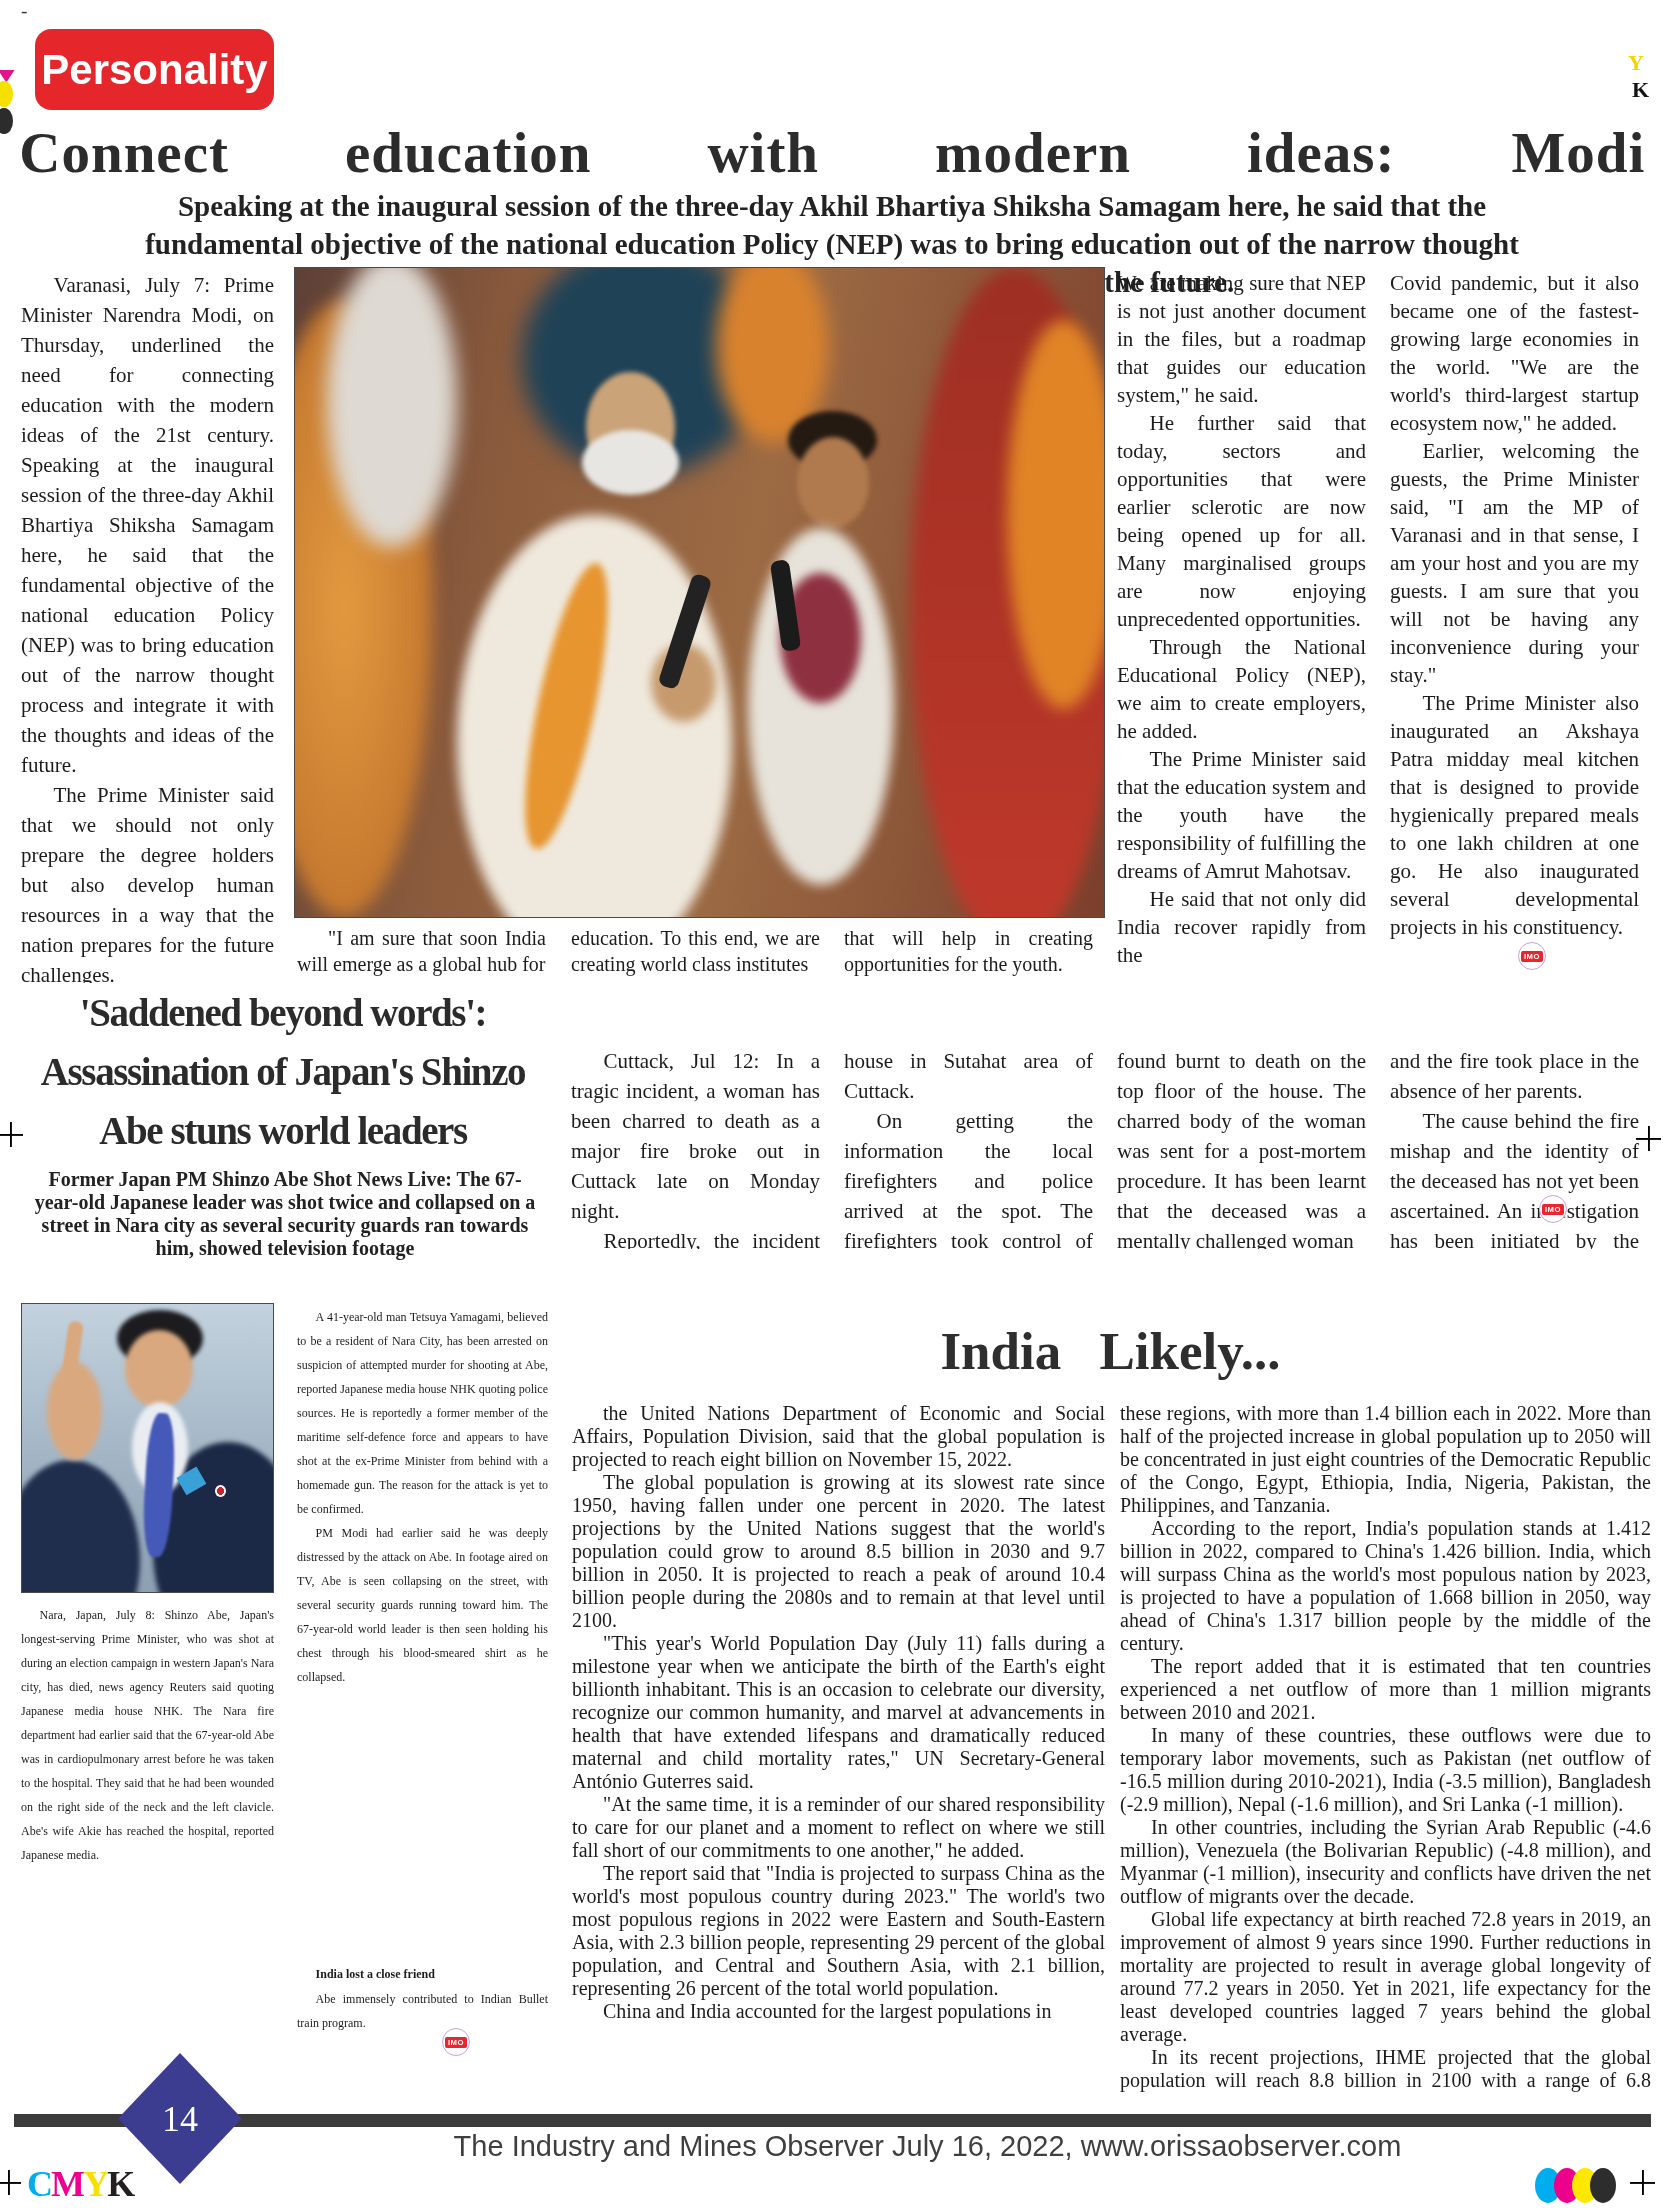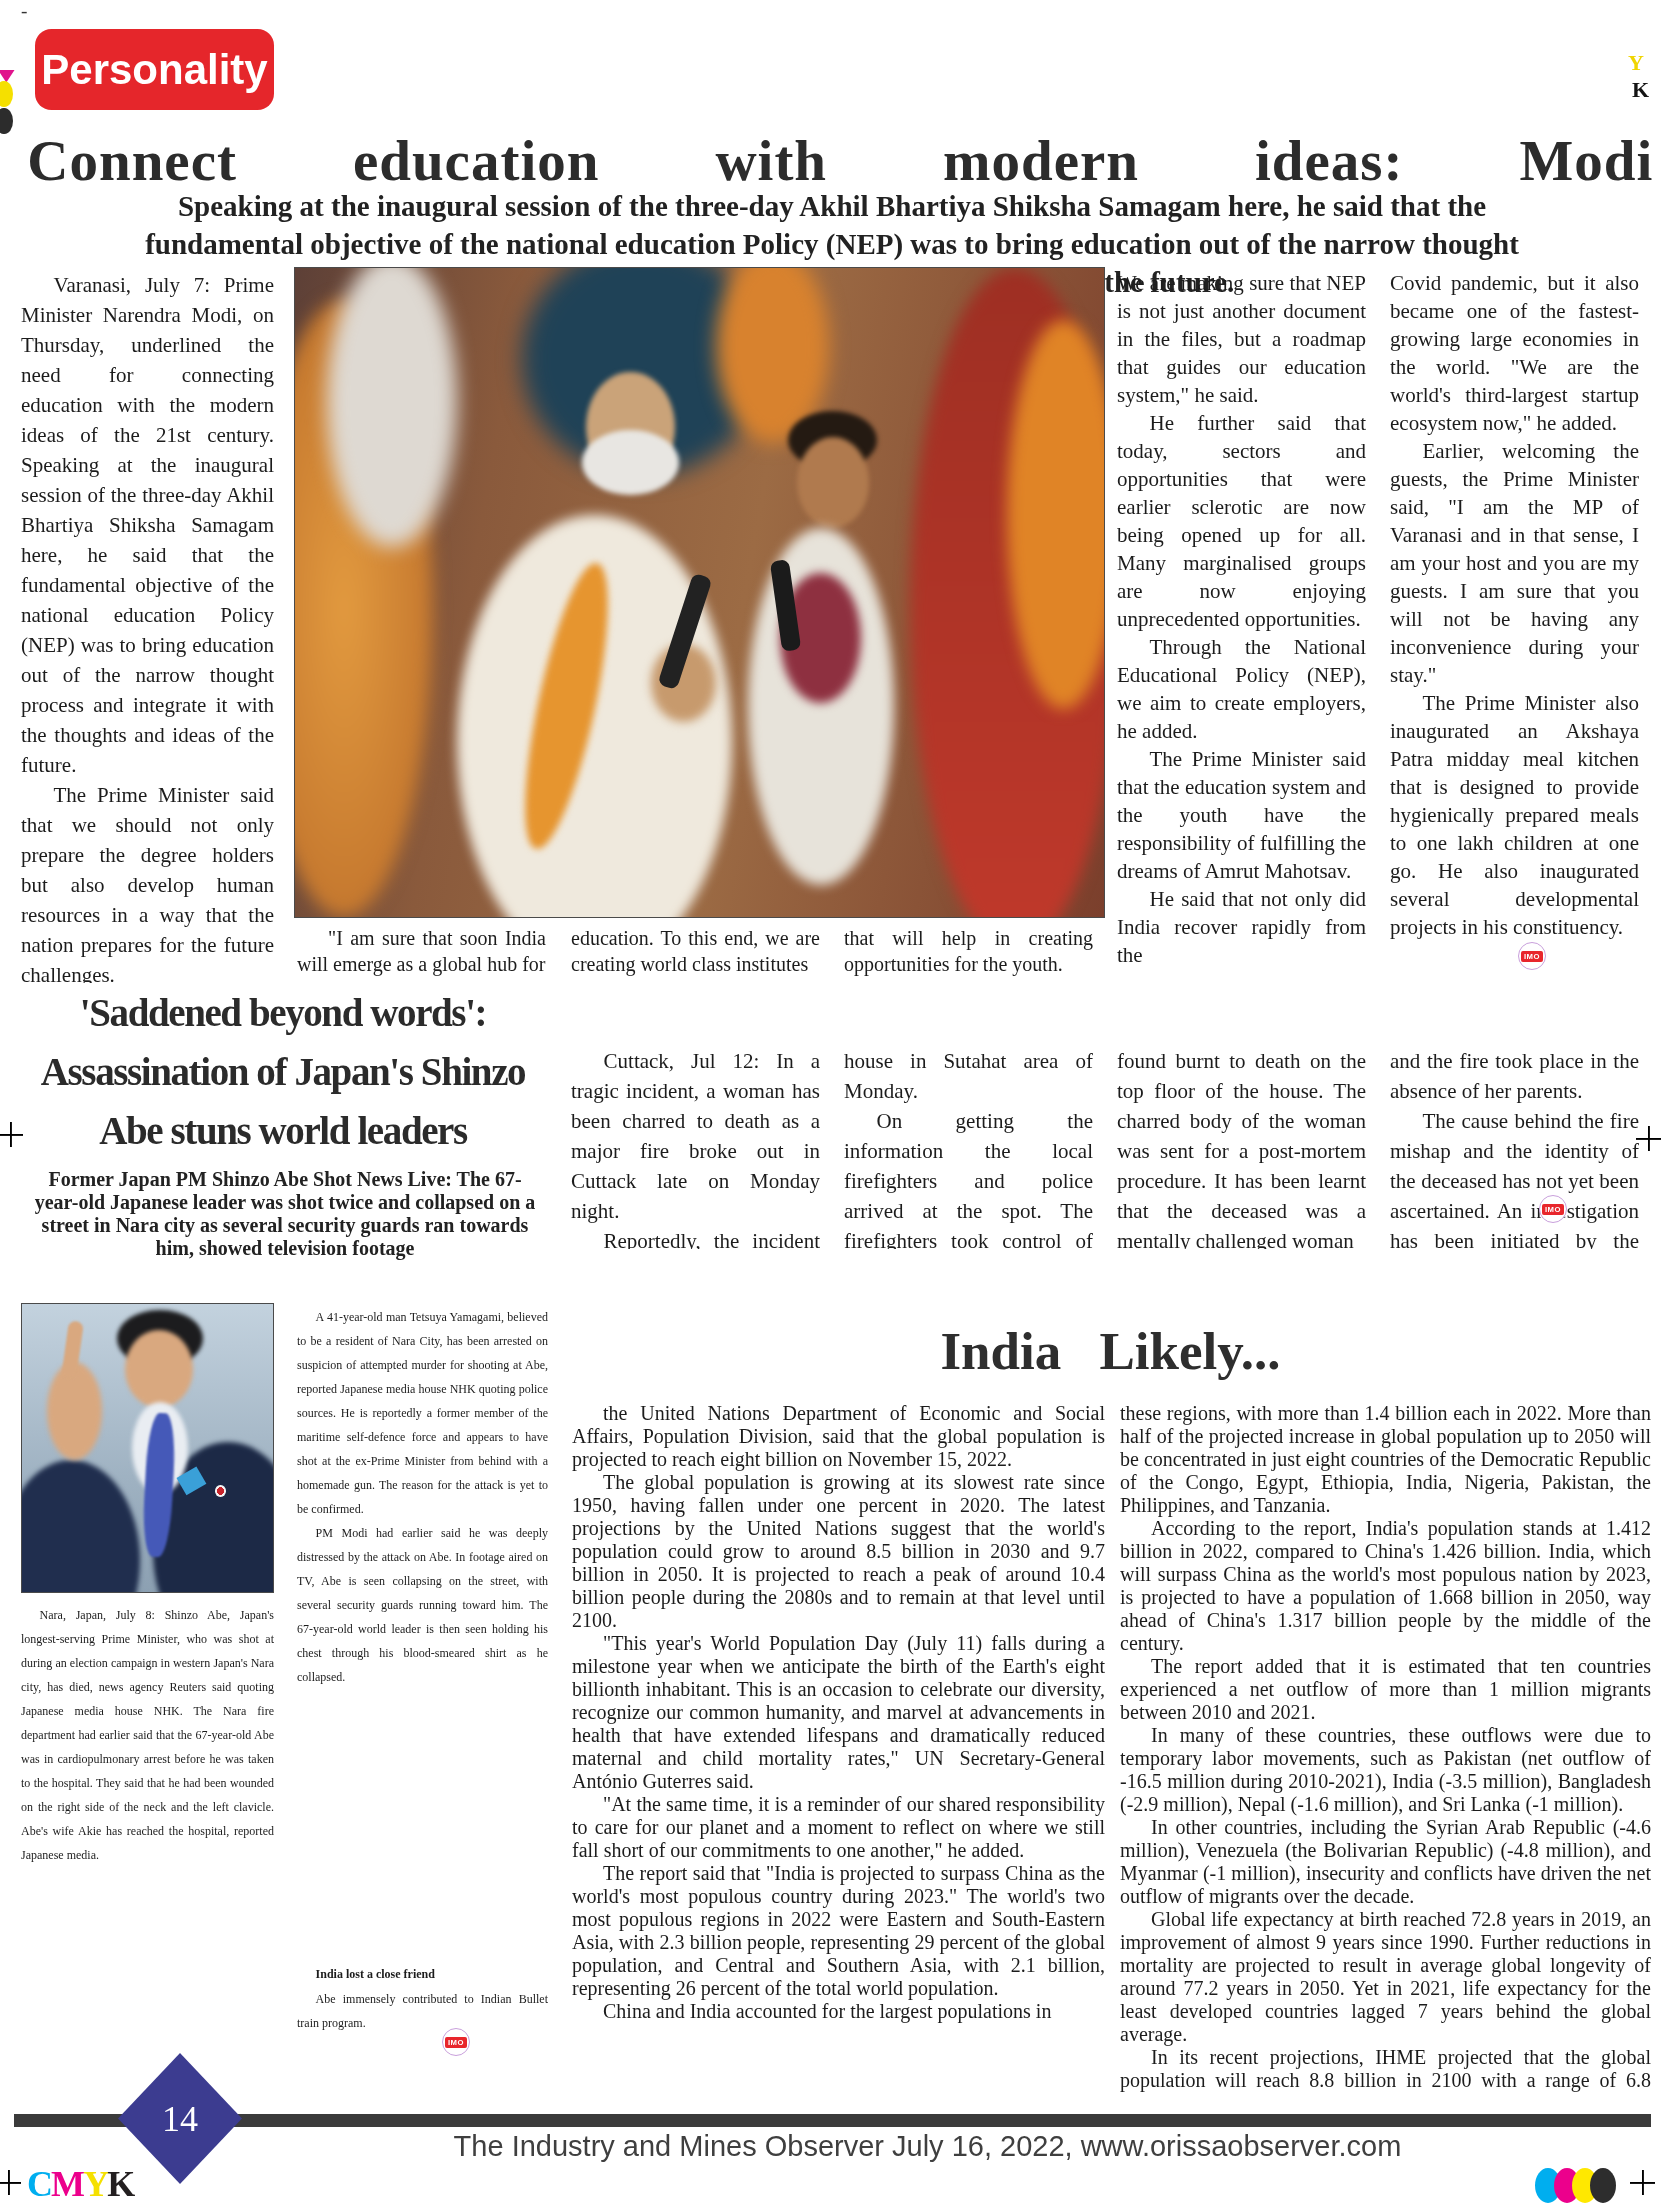--- a/index.html
+++ b/index.html
@@ -78,21 +78,21 @@
   <div class="abs edge-blk"></div>
   <div class="abs yk" style="left:1628px;top:50px;color:#f0d500;">Y</div>
   <div class="abs yk" style="left:1632px;top:77px;color:#141414;">K</div>
   <div class="abs plus" style="left:-1.9px;top:1122px;"></div>
   <div class="abs plus" style="left:1636px;top:1126px;"></div>
   <div class="abs plus" style="left:-3.9px;top:2170px;"></div>
   <div class="abs plus" style="left:1630px;top:2170px;"></div>
 
   <div class="abs badge">Personality</div>
 
-  <h1 class="abs hl1" style="margin:8px;">Connect education with modern ideas: Modi</h1>
+  <h1 class="abs hl1" style="margin:0;">Connect education with modern ideas: Modi</h1>
   <div class="abs sub1">Speaking at the inaugural session of the three-day Akhil Bhartiya Shiksha Samagam here, he said that the fundamental objective of the national education Policy (NEP) was to bring education out of the narrow thought process and integrate it with the thoughts and ideas of the future.</div>
 
   <div class="abs txt c22" style="left:21px;top:270px;width:253px;height:713px;">
       <p>Varanasi, July 7: Prime Minister Narendra Modi, on Thursday, underlined the need for connecting education with the modern ideas of the 21st century. Speaking at the inaugural session of the three-day Akhil Bhartiya Shiksha Samagam here, he said that the fundamental objective of the national education Policy (NEP) was to bring education out of the narrow thought process and integrate it with the thoughts and ideas of the future.</p>
       <p>The Prime Minister said that we should not only prepare the degree holders but also develop human resources in a way that the nation prepares for the future challenges.</p>
     </div>
 
   <div class="abs photo" style="left:294px;top:267px;width:809px;height:649px;
        background:linear-gradient(100deg,#5d4037 0%,#8a5a3c 25%,#9c6b44 55%,#7b3f2c 100%);">
     <div class="blob" style="left:-5%;top:5%;width:22%;height:95%;background:radial-gradient(#e29a3f,#b96a28);filter:blur(8.7px);"></div>
@@ -174,21 +174,21 @@
     </div>
   <span class="imo" style="left:442px;top:2028px;">
       <b>IMO</b>
     </span>
 
   <div class="abs txt c22" style="left:571px;top:1046px;width:249px;height:203px;">
       <p>Cuttack, Jul 12: In a tragic incident, a woman has been charred to death as a major fire broke out in Cuttack late on Monday night.</p>
       <p>Reportedly, the incident took place in a two-storey</p>
     </div>
   <div class="abs txt c22 noind" style="left:844px;top:1046px;width:249px;height:203px;">
-      <p>house in Sutahat area of Monday.</p>
+      <p>house in Sutahat area of Cuttack.</p>
       <p>On getting the information the local firefighters and police arrived at the spot. The firefighters took control of the blaze, however, a woman was</p>
     </div>
   <div class="abs txt c22 noind" style="left:1117px;top:1046px;width:249px;height:203px;">
       <p>found burnt to death on the top floor of the house. The charred body of the woman was sent for a post-mortem procedure. It has been learnt that the deceased was a mentally challenged woman</p>
     </div>
   <div class="abs txt c22 noind" style="left:1390px;top:1046px;width:249px;height:203px;">
       <p>and the fire took place in the absence of her parents.</p>
       <p>The cause behind the fire mishap and the identity of the deceased has not yet been ascertained. An investigation has been initiated by the cops.</p>
     </div>
   <span class="imo" style="left:1539px;top:1195px;">

